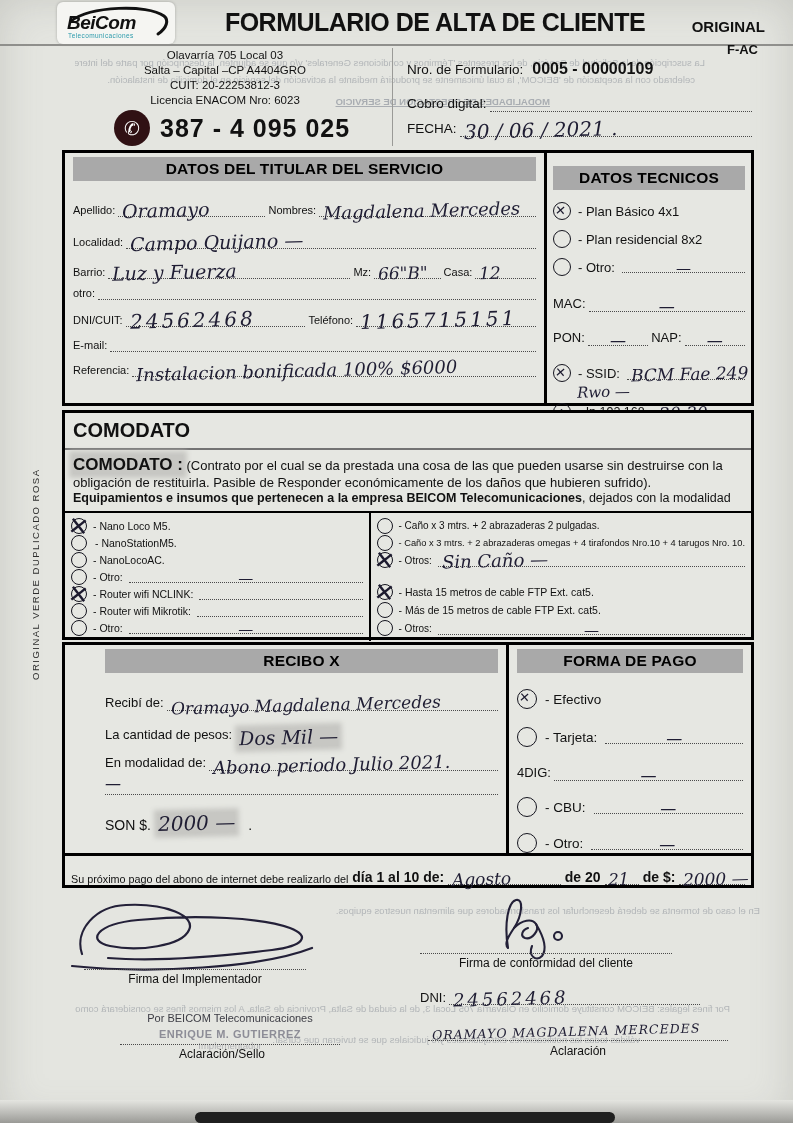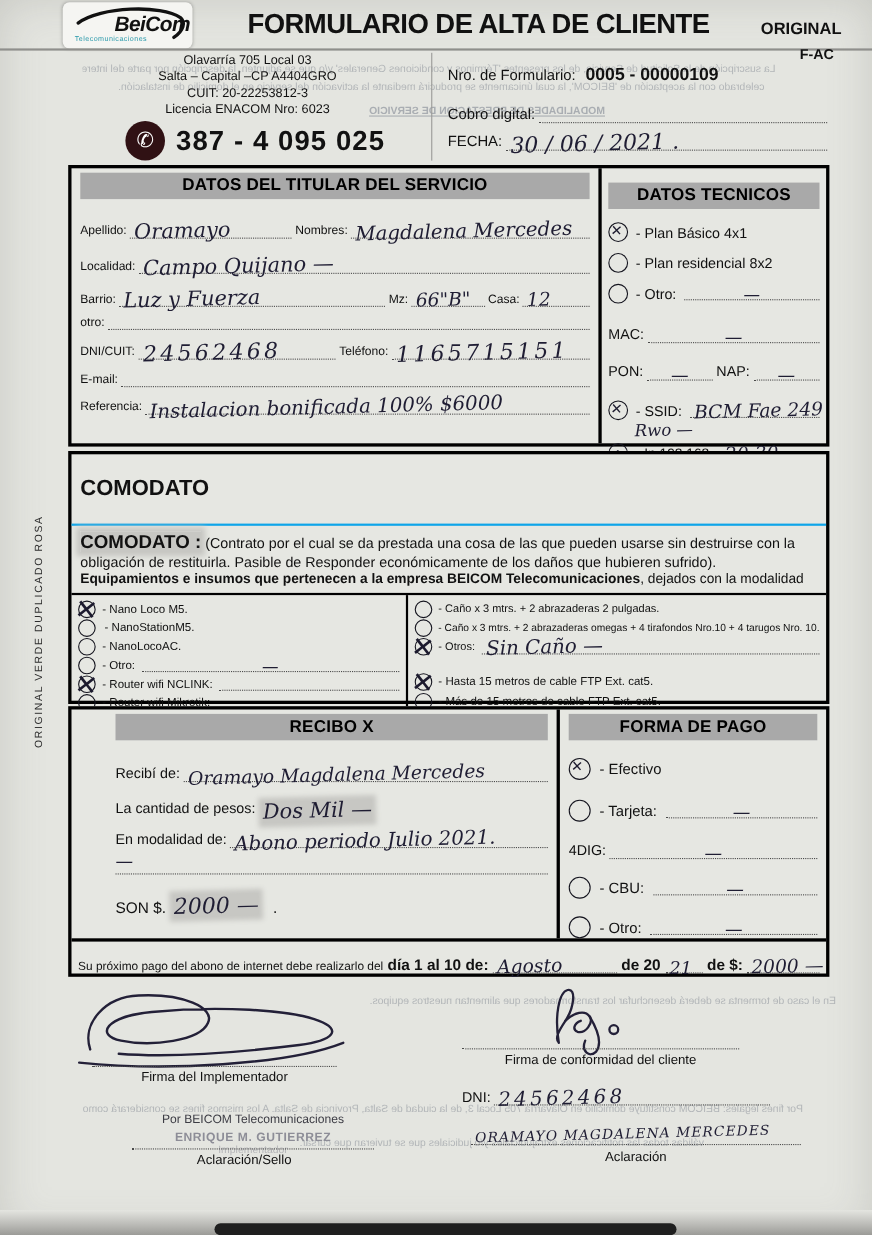--- a/index.html
+++ b/index.html
@@ -43,21 +43,21 @@
   <div class="bleed bold" style="left:78px;top:312px;width:430px;">ranal y familiar que podrá ser modificado a pedido del cliente, siempre dentro de las posibilidades de</div>
   <div class="bleed" style="left:90px;top:372px;width:430px;">puede variar por diferentes factores, naturales o de otra índole, ajenos al accionar de BEICOM. La pérdida</div>
   <div class="bleed" style="left:290px;top:905px;width:470px;">En el caso de tormenta se deberá desenchufar los transformadores que alimentan nuestros equipos.</div>
   <div class="bleed" style="left:70px;top:1003px;width:660px;">Por fines legales: BEICOM constituye domicilio en Olavarría 705 Local 3, de la ciudad de Salta, Provincia de Salta. A los mismos fines se considerará como</div>
   <div class="bleed" style="left:180px;top:1034px;width:460px;">válidas todas las notificaciones extrajudiciales y/o judiciales que se tuvieran que cursar.</div>
 
   <div class="abs" style="left:57px;top:2px;width:118px;height:42px;background:#f5f5f2;border-radius:6px;box-shadow:0 0 3px rgba(0,0,0,.25);">
     <svg class="abs" style="left:4px;top:2px;" width="110" height="38" viewBox="0 0 110 38">
       <path d="M10,17 C30,2 86,0 103,12 C108,16 106,24 97,30" stroke="#111" stroke-width="3" fill="none" stroke-linecap="round"></path>
     </svg>
-    <div class="abs" style="left:10px;top:10px;font-size:19px;font-weight:bold;font-style:italic;letter-spacing:-.5px;margin-left:37px;">BeiCom</div>
+    <div class="abs" style="left:10px;top:10px;font-size:19px;font-weight:bold;font-style:italic;letter-spacing:-.5px;">BeiCom</div>
     <div class="abs" style="left:11px;top:30px;font-size:6.5px;letter-spacing:.4px;color:#2b9aab;">Telecomunicaciones</div>
   </div>
   <div class="abs" style="left:205px;top:8px;width:460px;text-align:center;font-size:25px;font-weight:bold;letter-spacing:-.5px;">FORMULARIO DE ALTA DE CLIENTE</div>
   <div class="abs" style="right:28px;top:18px;font-size:15px;font-weight:bold;">ORIGINAL</div>
   <div class="abs" style="left:0;top:44px;width:793px;height:2px;background:#8f8f8c;"></div>
 
   <div class="abs" style="left:62px;top:48px;width:696px;height:100px;">
     <div class="abs" style="left:0;top:0;width:326px;text-align:center;font-size:11.5px;line-height:15px;">
       <div>Olavarría 705 Local 03</div>
       <div>Salta – Capital –CP A4404GRO</div>
@@ -193,21 +193,21 @@
         <span class="circ v-in checked"></span>
         <span style="font-size:12.5px;">- Ip 192.168.</span>
         <span class="dots">
             <span class="hw h17 tilt">20.30</span>
           </span>
       </div>
     </div>
   </div>
 
   <div class="abs" style="left:62px;top:410px;width:692px;height:230px;border:3px solid #000;box-sizing:border-box;background:#e6e7e2;">
-    <div style="padding:20px 8px;font-size:20px;font-weight:bold;border-bottom:2px solid #0ea5e9;">COMODATO</div>
+    <div style="padding:6px 8px;font-size:20px;font-weight:bold;border-bottom:2px solid #737373;">COMODATO</div>
     <div style="padding:4px 8px 6px 8px;border-bottom:2px solid #000;">
       <div style="font-size:13px;line-height:17px;margin-top:2px;">
         <b class="patch" style="font-size:17px;">COMODATO :</b>
         <span>(Contrato por el cual se da prestada una cosa de las que pueden usarse sin destruirse con la obligación de restituirla. Pasible de  Responder económicamente de los daños que hubieren sufrido).</span>
       </div>
       <div style="font-size:12.5px;"><b>Equipamientos e insumos que pertenecen a la empresa BEICOM Telecomunicaciones</b><span>, dejados con la modalidad</span></div>
     </div>
     <div style="display:flex;height:128px;">
       <div style="width:326px;border-right:2px solid #000;padding:4px 6px;box-sizing:border-box;">
         <div class="row" style="align-items:center;gap:6px;height:17px;">

